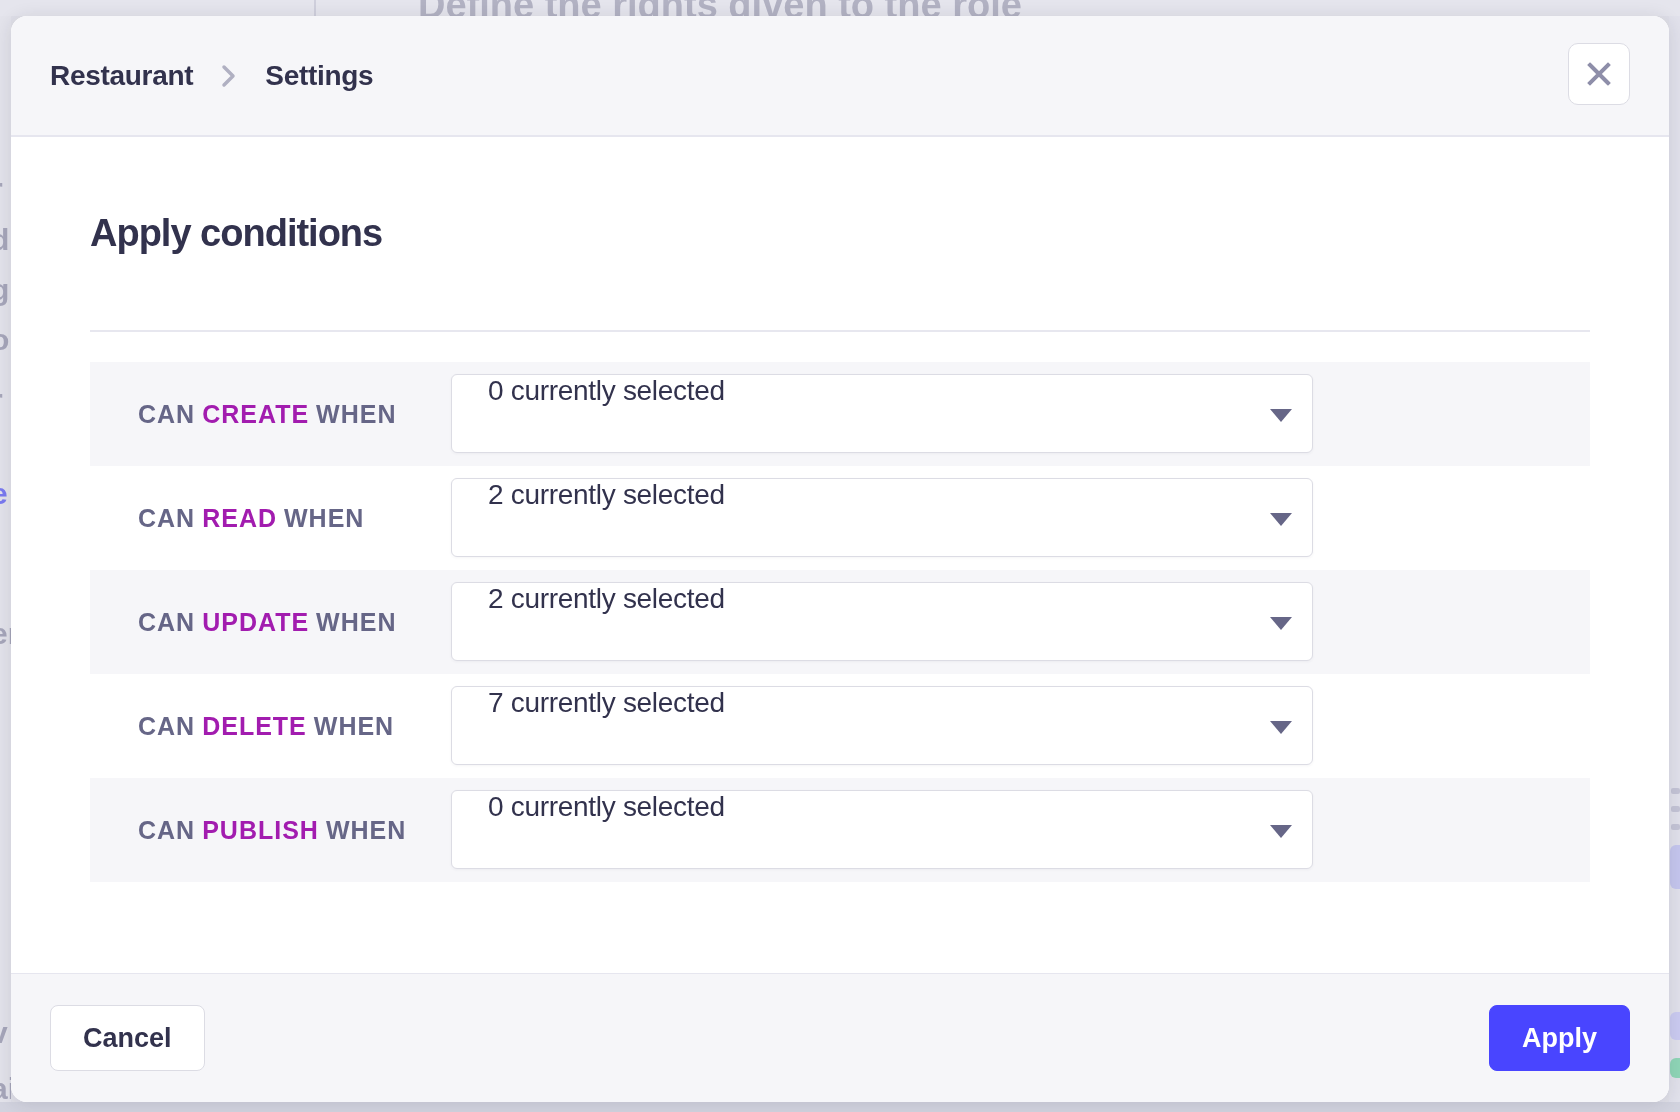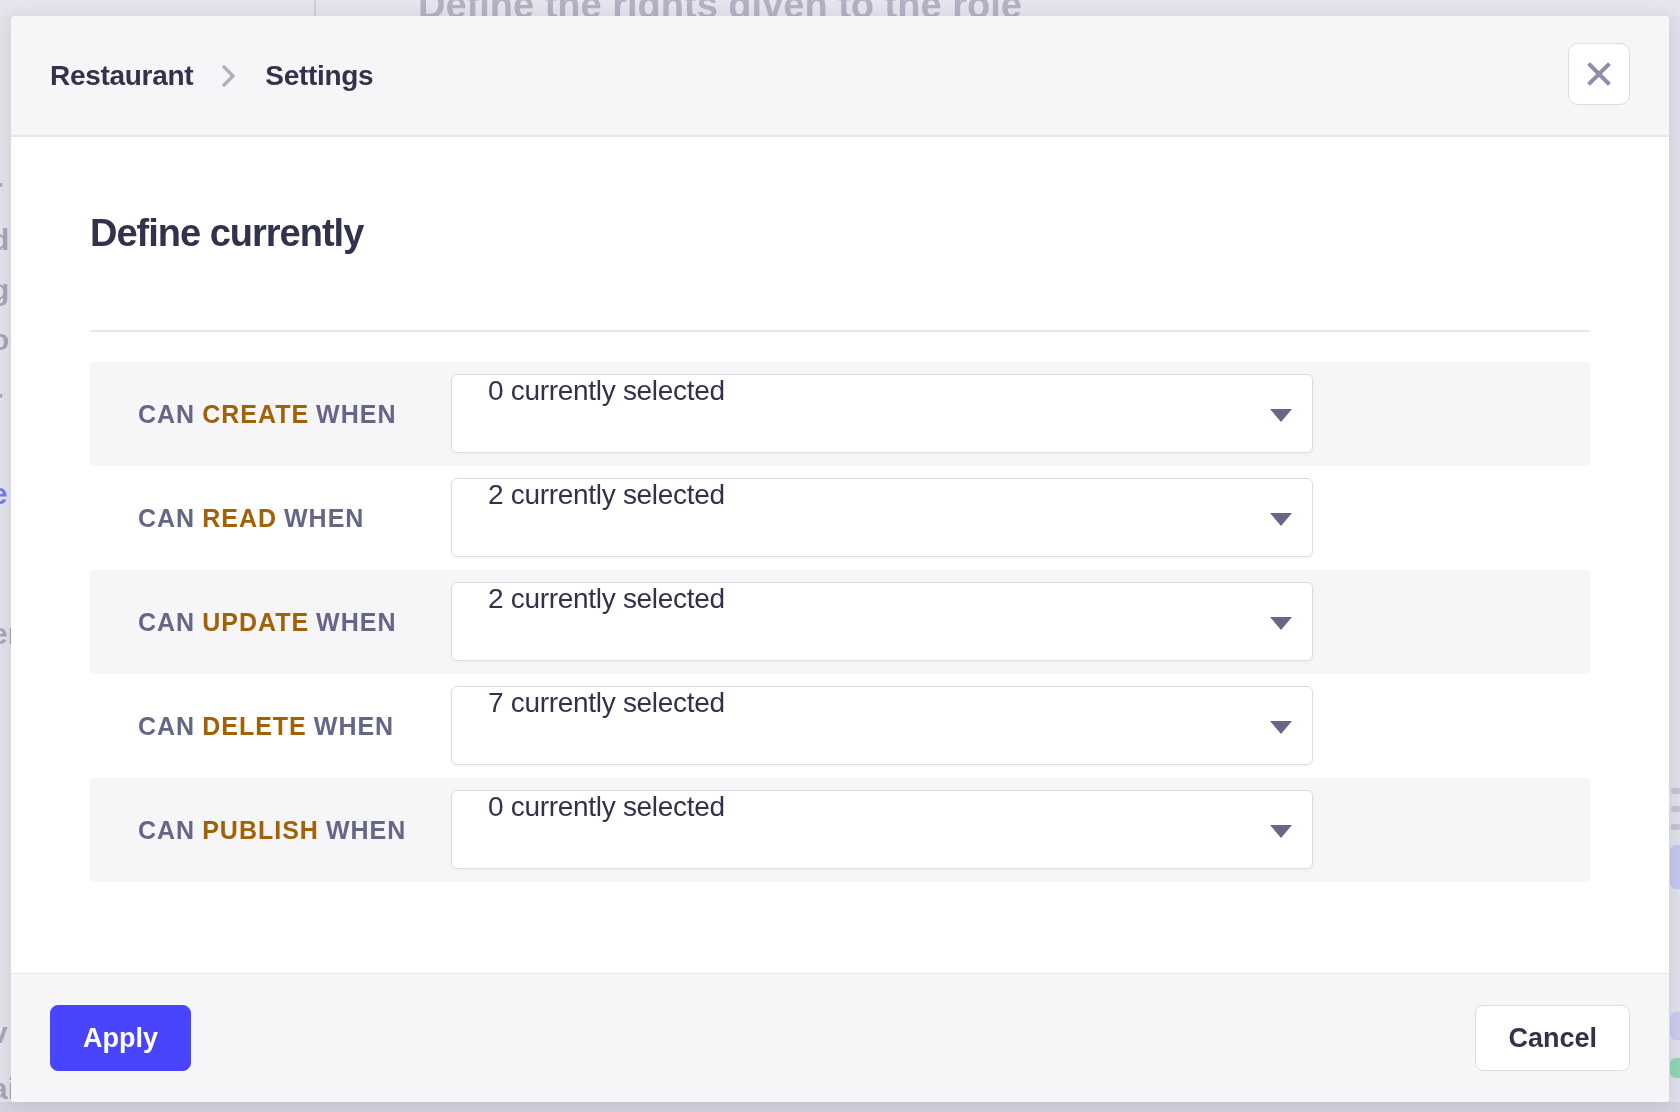--- a/index.html
+++ b/index.html
@@ -39,21 +39,21 @@
   }
   .rs-dash { position:absolute; left:2px; width:9px; height:6px; background:#c4c4d6; border-radius:2px; }
   .rs-blob { position:absolute; left:1px; width:10px; border-radius:6px 0 0 6px; }
   .bg-bottom-strip {
     position:absolute; left:0; top:1102px; width:1680px; height:10px; background:#d2d3df;
   }
 
   
   .modal {
     position:absolute; left:11px; top:16px; width:1658px; height:1086px;
-    background:#ffffff; border-radius:4px;
+    background:#ffffff; border-radius:16px;
     box-shadow:0 2px 18px rgba(33,33,52,0.12);
     overflow:hidden;
   }
 
   
   .modal-header {
     position:absolute; left:0; top:0; width:100%; height:121px;
     background:#f6f6f9; border-bottom:2px solid #e6e6ef;
     display:flex; align-items:center; padding:0 39px;
   }
@@ -77,21 +77,21 @@
 
   .rows { position:absolute; left:79px; top:346px; width:1500px; }
   .perm-row { position:relative; width:1500px; height:104px; }
   .perm-row.striped { background:#f6f6f9; }
   .perm-label {
     position:absolute; left:48px; top:0; height:104px;
     display:flex; align-items:center;
     font-size:25px; font-weight:700; letter-spacing:1px; color:#666687;
     text-transform:uppercase; white-space:nowrap;
   }
-  .perm-label .action { color:#a16207; margin:0 7px; }
+  .perm-label .action { color:#a21caf; margin:0 7px; }
   .perm-select {
     position:absolute; left:361px; top:12px; width:862px; height:79px;
     background:#ffffff; border:1px solid #dcdce4; border-radius:6px;
     box-shadow:0 1px 3px rgba(50,50,77,0.05);
     display:flex; align-items:flex-start; cursor:pointer;
   }
   .perm-select .value {
     padding-left:36px; font-size:28px; color:#32324d; letter-spacing:-0.3px;
   }
   .caret {
@@ -162,21 +162,21 @@
     </div>
     <div class="close-btn">
       <span style="display:flex">
         <svg width="28" height="28" viewBox="0 0 28 28">
           <path d="M5 5 L23 23 M23 5 L5 23" stroke="#8e8ea9" stroke-width="4" stroke-linecap="square"></path>
         </svg>
       </span>
     </div>
   </div>
 
-  <h1 class="modal-title">Define currently</h1>
+  <h1 class="modal-title">Apply conditions</h1>
   <div class="title-divider"></div>
 
   <div class="rows">
 
     <div class="perm-row striped">
       <div class="perm-label">
         <span>CAN</span>
         <span class="action">CREATE</span>
         <span>WHEN</span>
       </div>
@@ -230,17 +230,17 @@
       </div>
       <div class="perm-select">
         <span class="value">0 currently selected</span>
         <div class="caret"></div>
       </div>
     </div>
 
   </div>
 
   <div class="modal-footer">
+    <button class="btn btn-cancel">Cancel</button>
     <button class="btn btn-apply">Apply</button>
-    <button class="btn btn-cancel">Cancel</button>
   </div>
 
 </div>
 
 </body></html>

